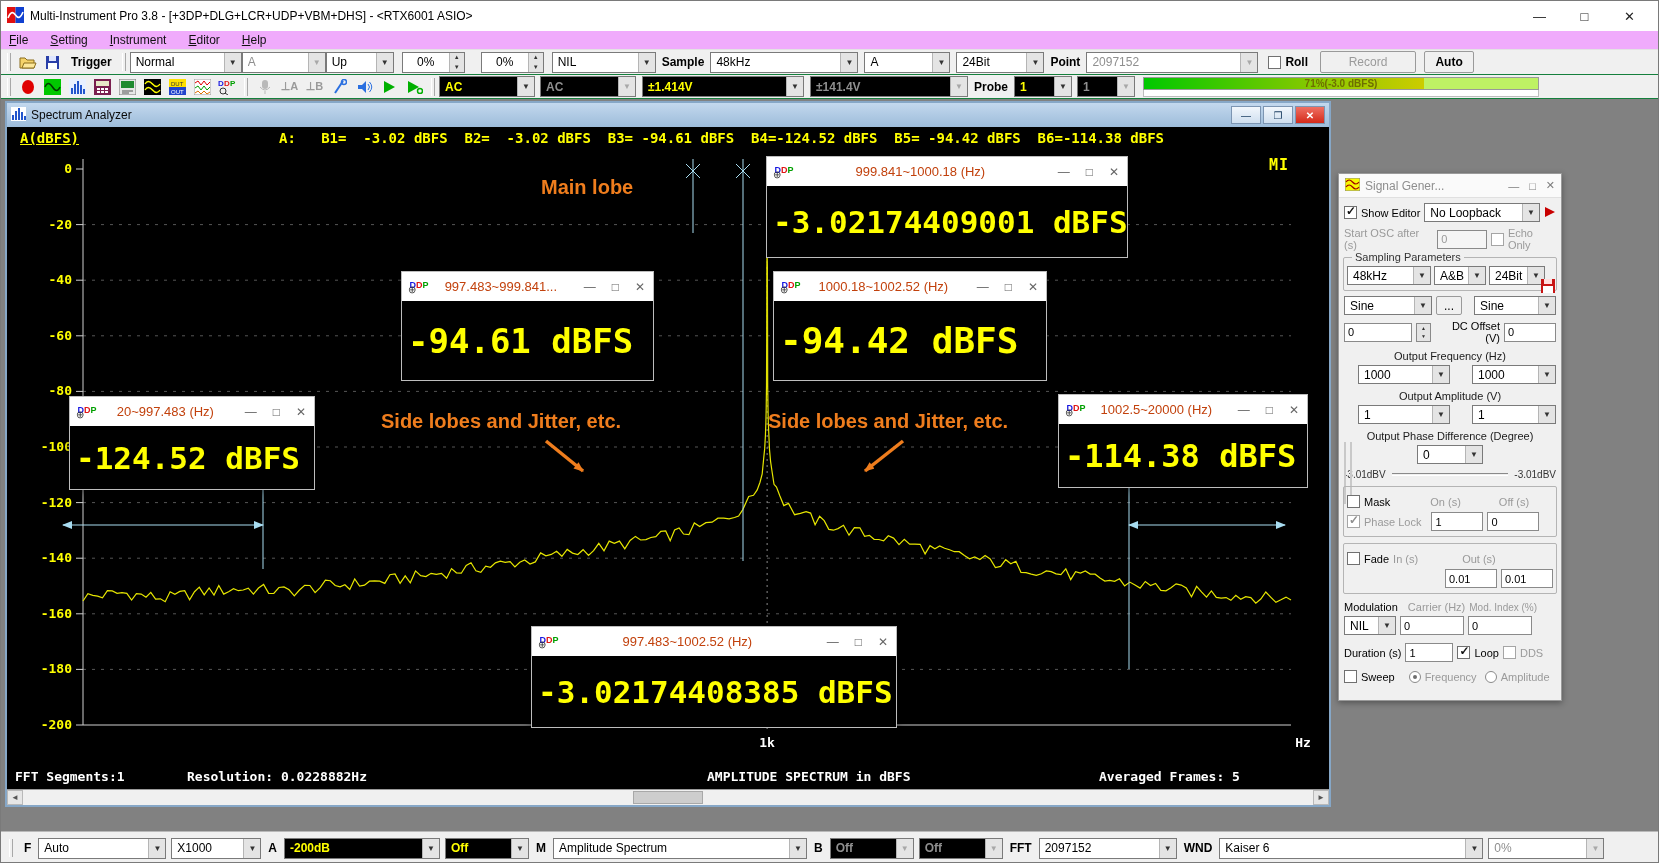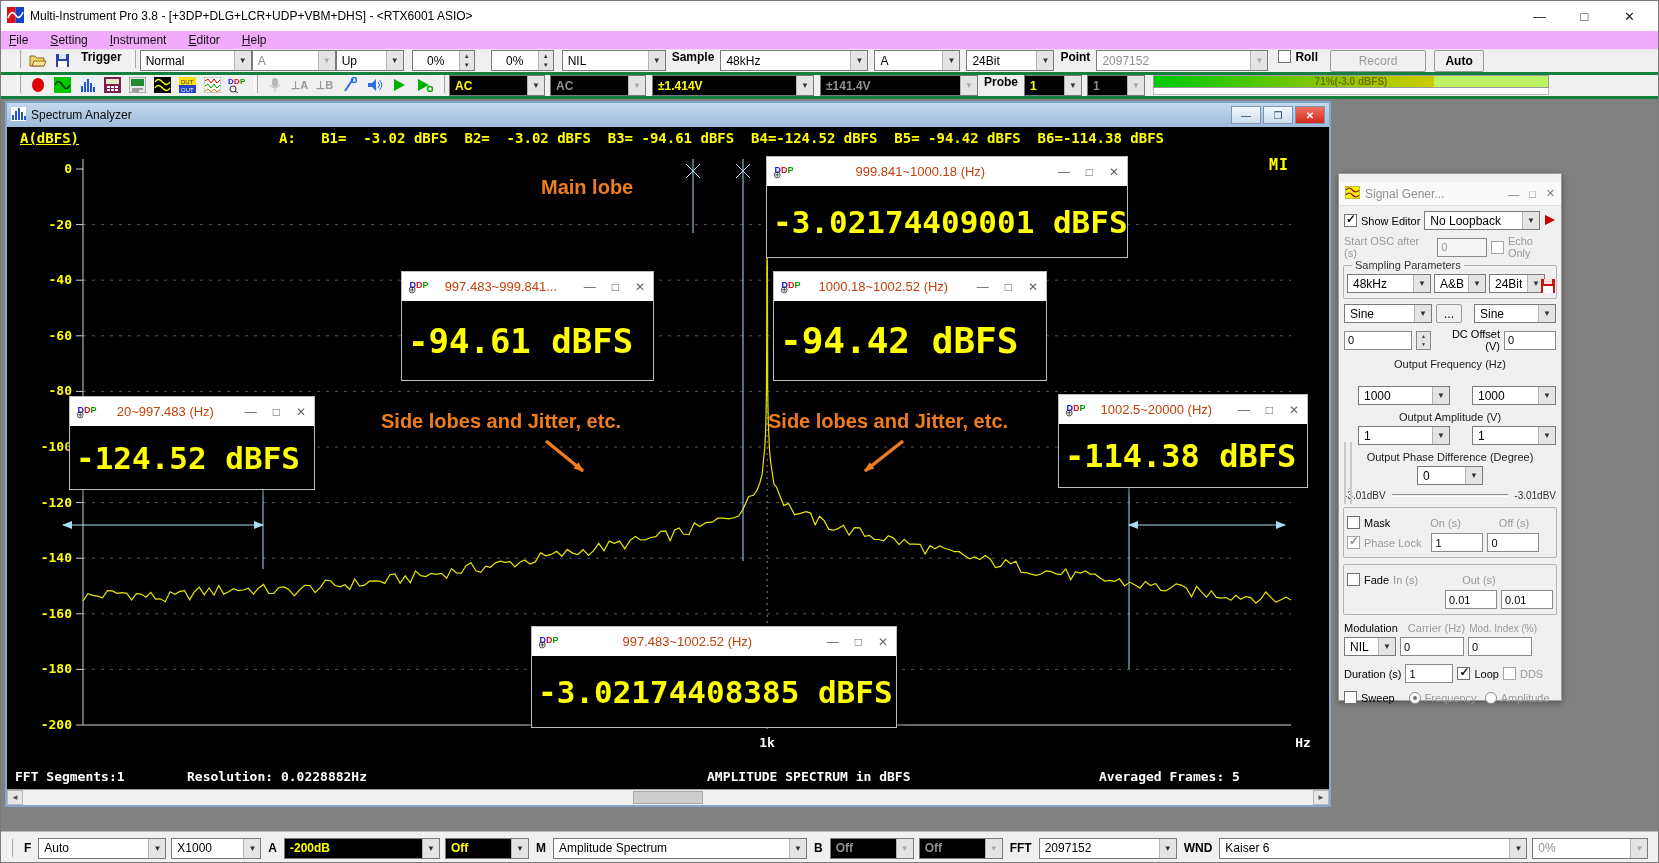--- a/index.html
+++ b/index.html
@@ -8,21 +8,21 @@
 
   
   .titlebar { height:30px; background:#ffffff; display:flex; align-items:center; padding:0 6px; }
   .titlebar .app-title { margin-left:6px; color:#000; font-size:12px; }
   .titlebar .wbtns { margin-left:auto; display:flex; }
   .titlebar .wbtn { width:45px; height:28px; display:flex; align-items:center; justify-content:center; color:#222; font-size:13px; }
   .menubar { height:19px; background:#f0abfc; display:flex; align-items:center; padding-left:8px; border-bottom:1px solid #e3e3e3; }
   .menubar span { display:inline-block; margin-right:22px; color:#111; }
   .menubar span::first-letter { text-decoration:underline; }
 
-  .toolbar { height:25px; background:#f0f0f0; display:flex; align-items:flex-start; padding:0 12px; border-bottom:3px solid #15803d; }
+  .toolbar { height:25px; background:#f0f0f0; display:flex; align-items:center; padding:0 2px; border-bottom:1px solid #15803d; }
   .toolbar2 { height:24px; }
   .grip { width:4px; height:18px; border-left:1px solid #ffffff; border-right:1px solid #a8a8a8; margin:0 4px; }
   .tlabel { font-weight:700; margin:0 6px; white-space:nowrap; }
   .combo { display:inline-flex; align-items:center; height:21px; background:#fff; border:1px solid #7a7a7a; font-size:12px; padding-left:5px; white-space:nowrap; overflow:hidden; }
   .combo .cval { flex:1; overflow:hidden; }
   .combo .arrow { width:17px; align-self:stretch; background:#e4e4e4; border-left:1px solid #b5b5b5; display:flex; align-items:center; justify-content:center; font-size:8px; color:#333; flex:none; }
   .combo.dis { color:#8f8f8f; }
   .combo.dis .arrow { color:#a8a8a8; }
   .combo.dark { background:#000; color:#ffff00; font-weight:700; }
   .combo.dark.dis { color:#8f8f8f; }
@@ -76,21 +76,21 @@
   .ddp-ico i { position:absolute; left:0; top:7px; font-style:normal; font-size:10px; color:#333; }
   .ddp-title { color:#c2410c; font-size:13px; margin-left:4px; white-space:nowrap; overflow:hidden; flex:1; }
   .ddp-btn { color:#666; font-size:12px; margin-left:16px; flex:none; }
   .ddp-val { display:flex; align-items:center; padding-left:6px; color:#ffff00; font-family:"DejaVu Sans Mono", monospace; font-weight:700; white-space:nowrap; }
 
   
   .anno { position:absolute; color:#ef7d1d; font-weight:700; font-size:20px; z-index:4; white-space:nowrap; }
 
   
   .sg { position:absolute; left:1337px; top:74px; width:224px; height:528px; background:#f0f0f0; border:1px solid #9a9a9a; box-shadow:0 2px 6px rgba(0,0,0,.35); z-index:6; font-size:11px; }
-  .sg-tb { height:24px; background:#fafafa; display:flex; align-items:center; padding:0 6px; border-bottom:1px solid #e0e0e0;margin-top:8px; }
+  .sg-tb { height:24px; background:#fafafa; display:flex; align-items:center; padding:0 6px; border-bottom:1px solid #e0e0e0; }
   .sg-tb .sgt { color:#8e8e8e; font-size:12px; margin-left:5px; flex:1; white-space:nowrap; overflow:hidden; }
   .sg-tb .sgb { color:#7d7d7d; margin-left:10px; font-size:11px; }
   .sg-row { display:flex; align-items:center; padding:0 5px; margin-top:5px; gap:4px; }
   .sg .input { height:19px; background:#fff; border:1px solid #8a8a8a; padding:0 3px; display:flex; align-items:center; }
   .sg .input.dis { color:#9a9a9a; background:#f5f5f5; }
   .sg .combo { height:19px; }
   .sg .glabel { color:#9a9a9a; }
   .sg-group { margin:6px 4px 0 4px; border:1px solid #b4b4b4; border-radius:2px; position:relative; padding:8px 3px 5px 3px; }
   .sg-group .glegend { position:absolute; top:-7px; left:8px; background:#f0f0f0; padding:0 3px; color:#333; }
   .sg-center { text-align:center; margin-top:6px; color:#1a1a1a; }
@@ -596,21 +596,21 @@
       <span class="input" style="width:68px">0</span>
       <span class="spin2">
           <span>▲</span>
           <span>▼</span>
         </span>
       <span style="flex:1;text-align:right">DC Offset (V)</span>
       <span class="input" style="width:52px">0</span>
     </div>
 
     <div class="sg-center">Output Frequency (Hz)</div>
-    <div class="sg-row" style="margin-top:16px">
+    <div class="sg-row" style="margin-top:3px">
       <div class="combo" style="width:92px;margin-left:14px">
           <span class="cval">1000</span>
           <span class="arrow">▼</span>
         </div>
       <div class="combo" style="width:84px;margin-left:auto">
           <span class="cval">1000</span>
           <span class="arrow">▼</span>
         </div>
     </div>
 
@@ -736,21 +736,21 @@
   <div class="combo dark dis" style="width:84px">
       <span class="cval">Off</span>
       <span class="arrow">▼</span>
     </div>
   <span class="tlabel" style="margin:0 2px">FFT</span>
   <div class="combo" style="width:138px">
       <span class="cval">2097152</span>
       <span class="arrow">▼</span>
     </div>
   <span class="tlabel" style="margin:0 2px">WND</span>
-  <div class="combo" style="width:308px">
+  <div class="combo" style="width:264px">
       <span class="cval">Kaiser 6</span>
       <span class="arrow">▼</span>
     </div>
   <div class="combo dis" style="width:116px">
       <span class="cval">0%</span>
       <span class="arrow">▼</span>
     </div>
 </div>
 
 </body></html>

